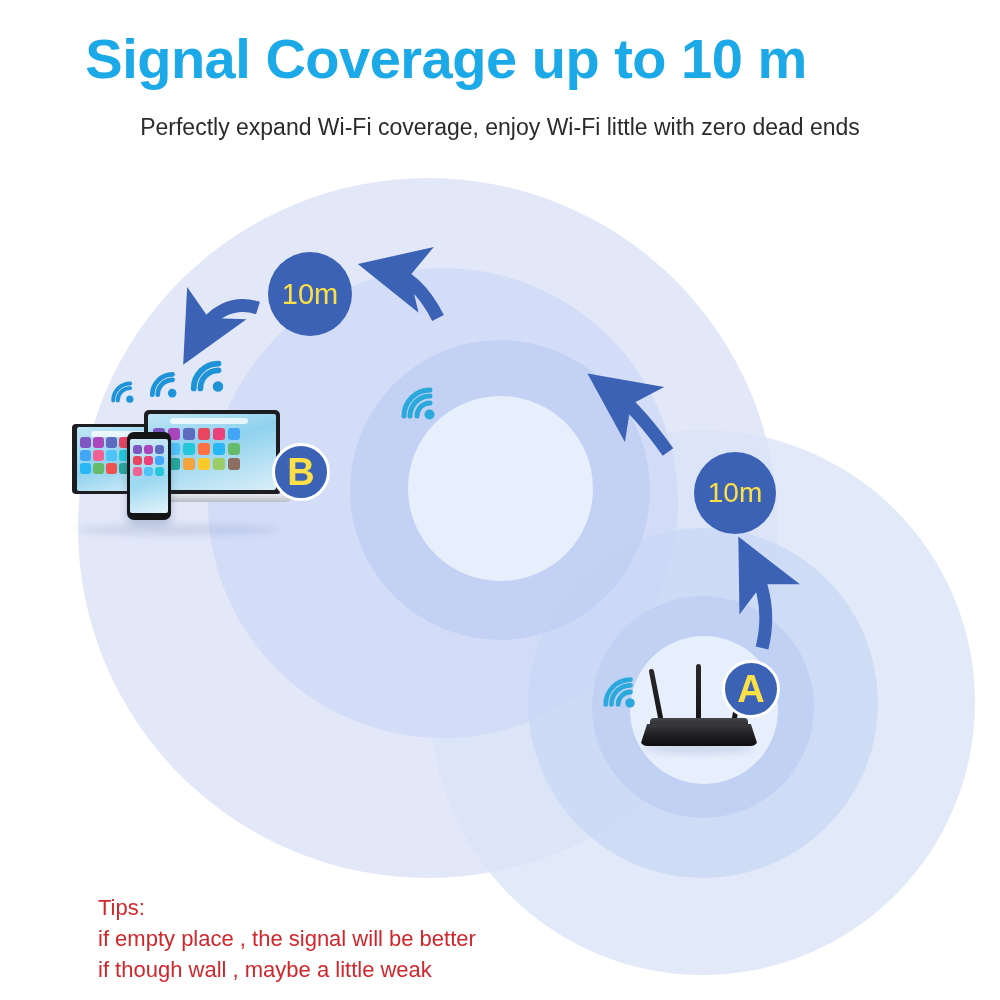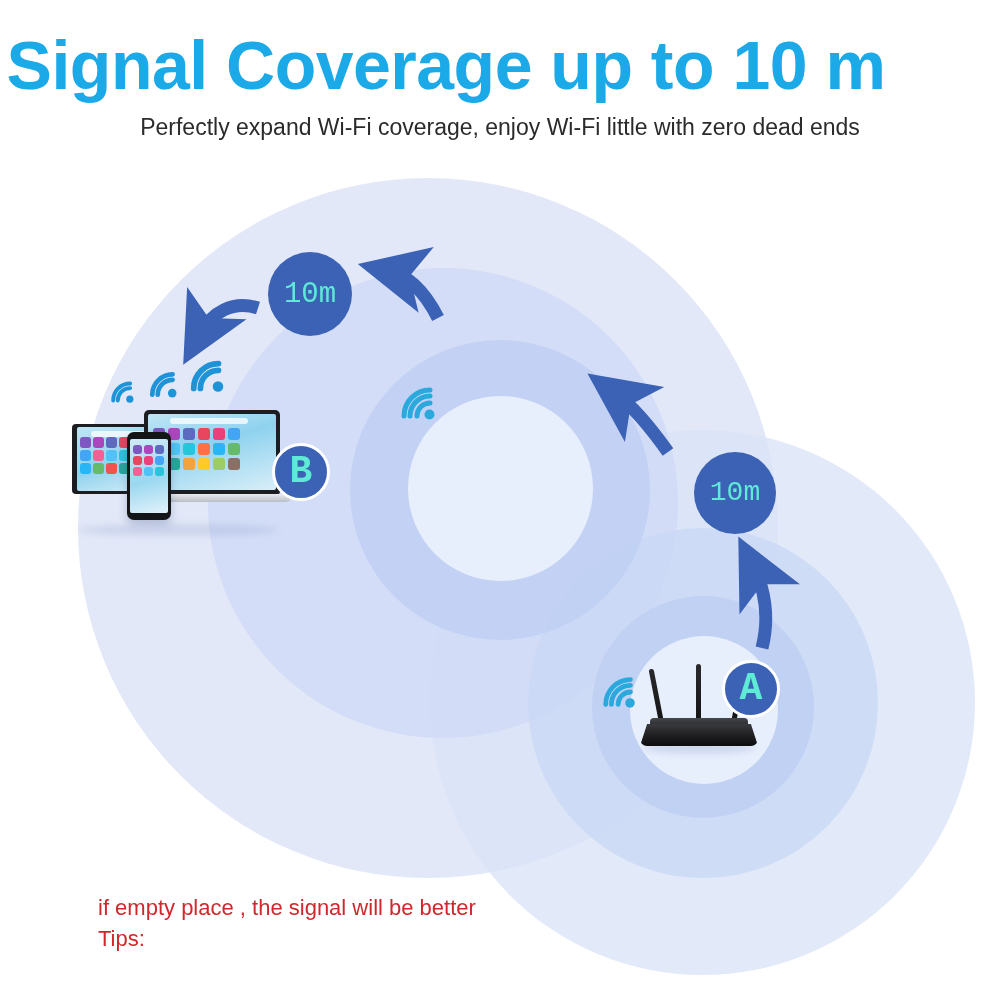--- a/index.html
+++ b/index.html
@@ -19,21 +19,21 @@
     overflow: hidden;
   }
 
   
   .title {
     position: absolute;
     left: 0;
     top: 26px;
     width: 892px;
     text-align: center;
-    font-size: 68px;
+    font-size: 56px;
     font-weight: bold;
     letter-spacing: -0.5px;
     color: #1CA9E8;
     white-space: nowrap;
     font-family: "Liberation Sans", sans-serif;
   }
   .subtitle {
     position: absolute;
     left: 0;
     top: 114px;
@@ -100,25 +100,25 @@
     left: 630px; top: 636px;  width: 148px;  height: 148px;
     background: #e9effc;
     opacity: .95;
   }
 
   
   .badge {
     position: absolute;
     border-radius: 50%;
     background: #3B62B5;
-    color: #5eead4;
+    color: #fde047;
     display: flex;
     align-items: center;
     justify-content: center;
-    font-family: Liberation Mono, monospace;
+    font-family: Liberation Sans, sans-serif;
     line-height: 1;
   }
   .badge-10m-left  { left: 268px; top: 252px; width: 84px;  height: 84px;  font-size: 29px; }
   .badge-10m-right { left: 694px; top: 452px; width: 82px;  height: 82px;  font-size: 28px; }
   .badge-letter {
     width: 58px; height: 58px;
     font-size: 38px;
     font-weight: bold;
     border: 3px solid #ffffff;
     box-sizing: border-box;
@@ -540,17 +540,18 @@
       </svg>
     </div>
 
     <div class="badge badge-10m-left">10m</div>
     <div class="badge badge-10m-right">10m</div>
     <div class="badge badge-letter badge-b">B</div>
     <div class="badge badge-letter badge-a">A</div>
   </div>
 
   <div class="tips">
+    <div>Tips:</div>
     <div>if empty place , the signal will be better</div>
-    <div>Tips:</div>
+    <div>if though wall , maybe a little weak</div>
   </div>
 
 </div>
 
 </body></html>

